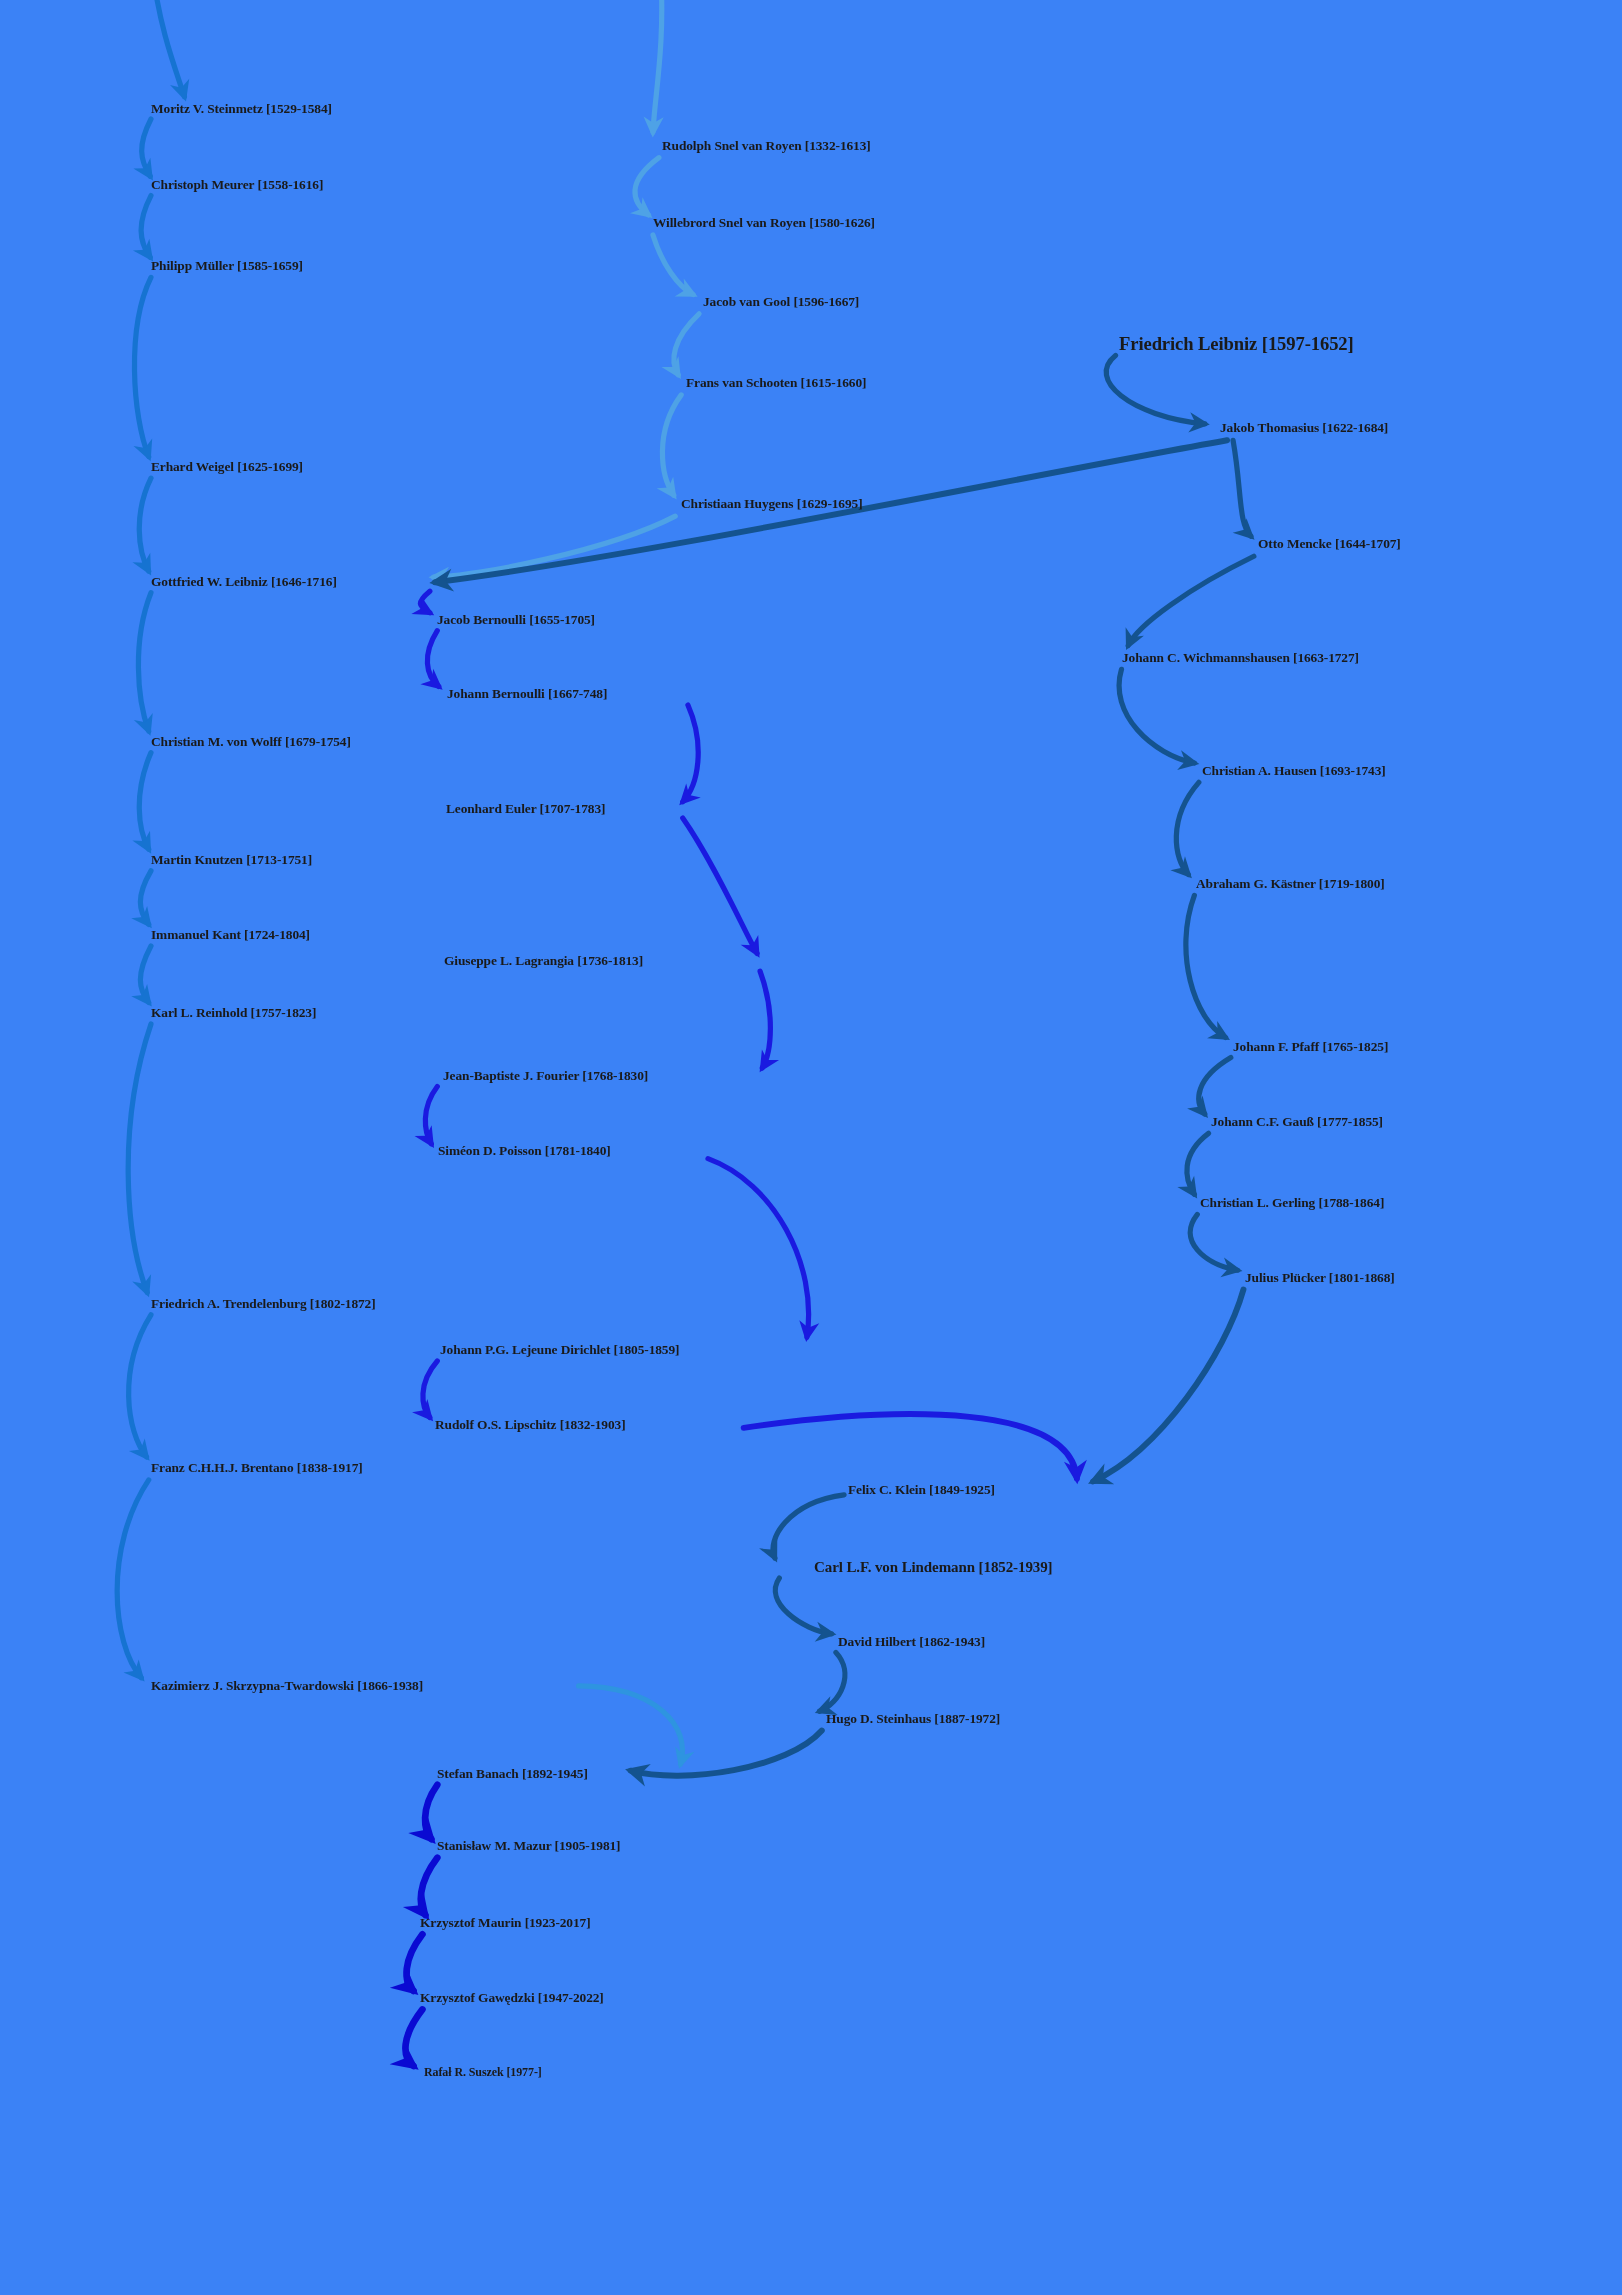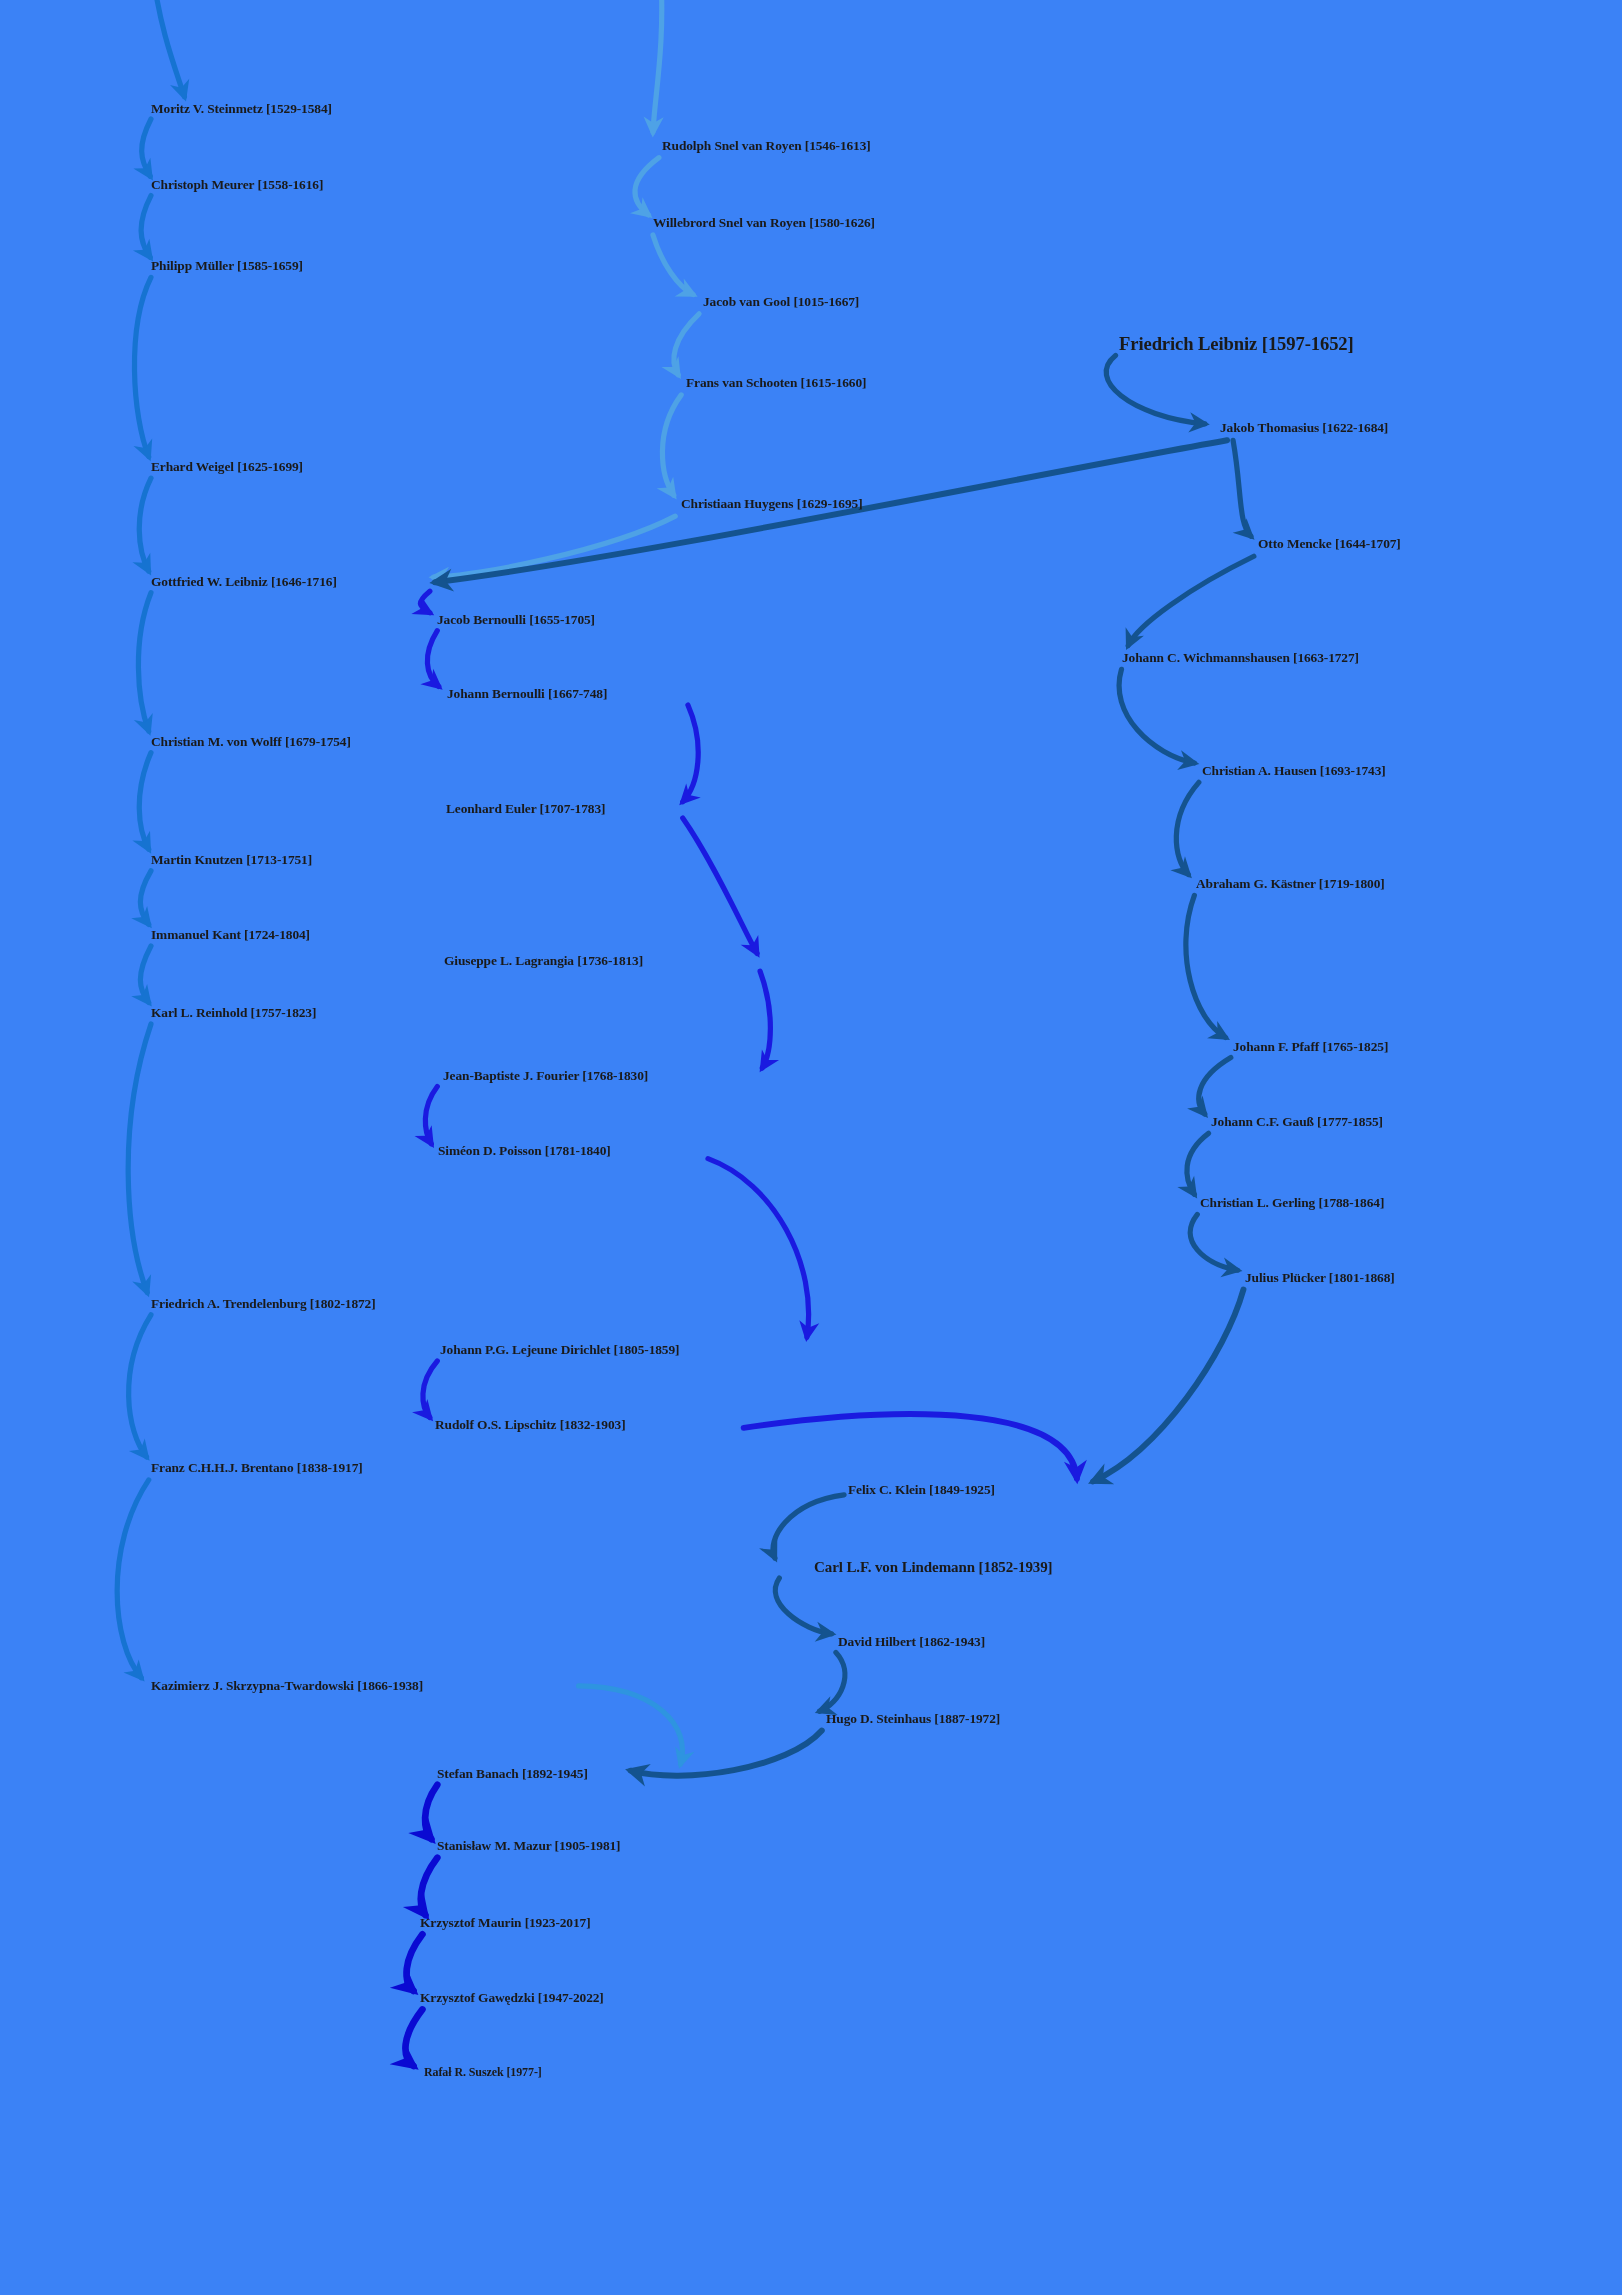--- a/index.html
+++ b/index.html
@@ -116,23 +116,23 @@
       <div class="node anchor-left" style="left: 151px; top: 266px; font-size: 13.4px;">Philipp Müller [1585-1659]</div>
       <div class="node anchor-left" style="left: 151px; top: 467px; font-size: 13.4px;">Erhard Weigel [1625-1699]</div>
       <div class="node anchor-left" style="left: 151px; top: 582px; font-size: 13.4px;">Gottfried W. Leibniz [1646-1716]</div>
       <div class="node anchor-left" style="left: 151px; top: 742px; font-size: 13.4px;">Christian M. von Wolff [1679-1754]</div>
       <div class="node anchor-left" style="left: 151px; top: 860px; font-size: 13.4px;">Martin Knutzen [1713-1751]</div>
       <div class="node anchor-left" style="left: 151px; top: 935px; font-size: 13.4px;">Immanuel Kant [1724-1804]</div>
       <div class="node anchor-left" style="left: 151px; top: 1013px; font-size: 13.4px;">Karl L. Reinhold [1757-1823]</div>
       <div class="node anchor-left" style="left: 151px; top: 1304px; font-size: 13.4px;">Friedrich A. Trendelenburg [1802-1872]</div>
       <div class="node anchor-left" style="left: 151px; top: 1468px; font-size: 13.4px;">Franz C.H.H.J. Brentano [1838-1917]</div>
       <div class="node anchor-left" style="left: 151px; top: 1686px; font-size: 13.4px;">Kazimierz J. Skrzypna-Twardowski [1866-1938]</div>
-      <div class="node anchor-left" style="left: 662px; top: 146px; font-size: 13.4px;">Rudolph Snel van Royen [1546-1613]</div>
+      <div class="node anchor-left" style="left: 662px; top: 146px; font-size: 13.4px;">Rudolph Snel van Royen [1332-1613]</div>
       <div class="node anchor-left" style="left: 653px; top: 223px; font-size: 13.4px;">Willebrord Snel van Royen [1580-1626]</div>
-      <div class="node anchor-left" style="left: 703px; top: 302px; font-size: 13.4px;">Jacob van Gool [1015-1667]</div>
+      <div class="node anchor-left" style="left: 703px; top: 302px; font-size: 13.4px;">Jacob van Gool [1596-1667]</div>
       <div class="node anchor-left" style="left: 686px; top: 383px; font-size: 13.4px;">Frans van Schooten [1615-1660]</div>
       <div class="node anchor-left" style="left: 681px; top: 504px; font-size: 13.4px;">Christiaan Huygens [1629-1695]</div>
       <div class="node anchor-left" style="left: 1119px; top: 344px; font-size: 18.6px;">Friedrich Leibniz [1597-1652]</div>
       <div class="node anchor-left" style="left: 1220px; top: 428px; font-size: 13.4px;">Jakob Thomasius [1622-1684]</div>
       <div class="node anchor-left" style="left: 1258px; top: 544px; font-size: 13.4px;">Otto Mencke [1644-1707]</div>
       <div class="node anchor-left" style="left: 1122px; top: 658px; font-size: 13.4px;">Johann C. Wichmannshausen [1663-1727]</div>
       <div class="node anchor-left" style="left: 1202px; top: 771px; font-size: 13.4px;">Christian A. Hausen [1693-1743]</div>
       <div class="node anchor-left" style="left: 1196px; top: 884px; font-size: 13.4px;">Abraham G. Kästner [1719-1800]</div>
       <div class="node anchor-left" style="left: 1233px; top: 1047px; font-size: 13.4px;">Johann F. Pfaff [1765-1825]</div>
       <div class="node anchor-left" style="left: 1211px; top: 1122px; font-size: 13.4px;">Johann C.F. Gauß [1777-1855]</div>

